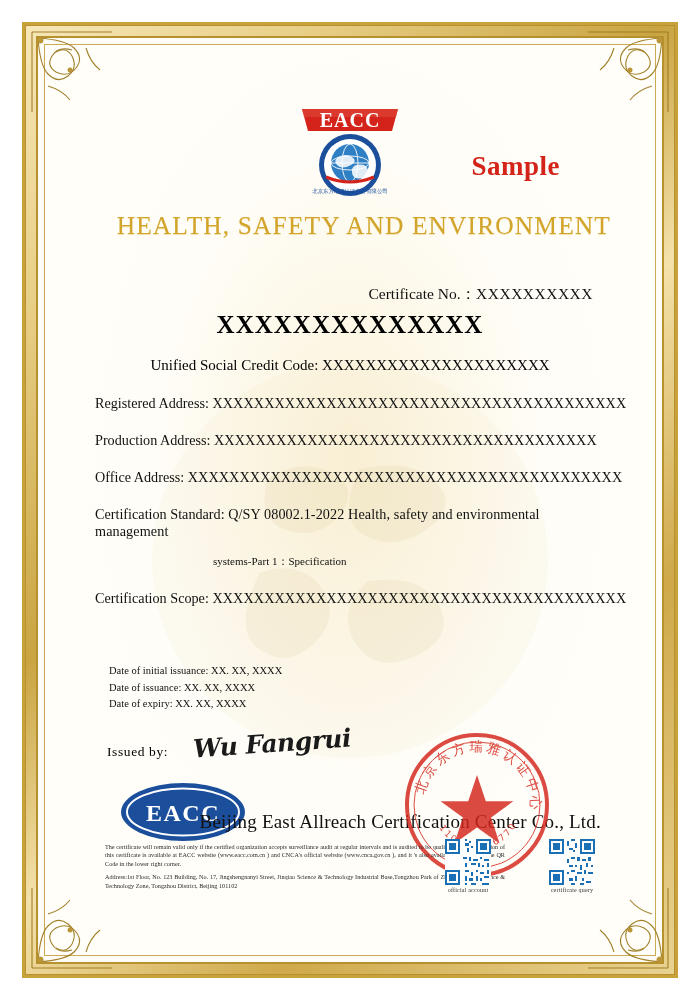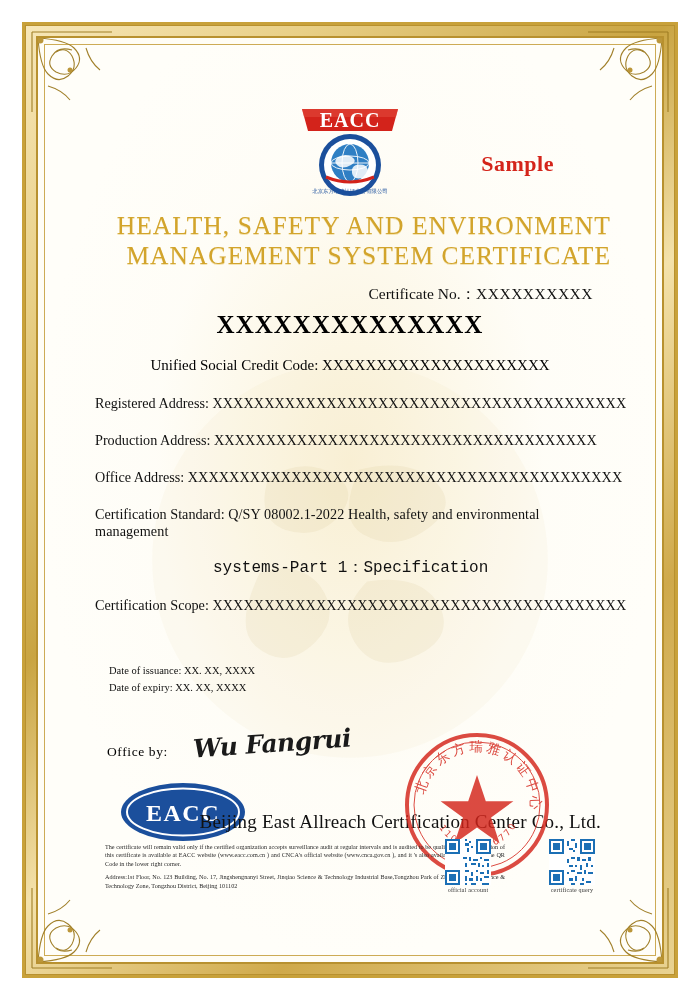--- a/index.html
+++ b/index.html
@@ -94,24 +94,24 @@
     left: 50%;
     top: 16px;
     margin-left: -62px;
     width: 124px;
     height: 96px;
     text-align: center;
   }
 
   .sample-mark {
     position: absolute;
-    right: 57px;
+    right: 51px;
     top: 62px;
     color: #d4241a;
-    font-size: 22px;
+    font-size: 27px;
     font-weight: bold;
     font-family: "Liberation Serif", serif;
     letter-spacing: 0.5px;
   }
 
   .title {
     position: absolute;
     left: 0;
     right: 0;
     top: 122px;
@@ -166,24 +166,23 @@
     font-size: 14.2px;
     line-height: 17px;
     margin-bottom: 20px;
     color: #111;
     white-space: nowrap;
   }
   .field-row .k { }
   .field-row .v { letter-spacing: 0.1px; }
   .field-row.std { white-space: normal; }
   .field-cont {
-    margin-top: 20px;
+    margin-top: 13px;
     margin-left: 118px;
-    font-size: 16px;
-    font-family: Liberation Mono, monospace;
+    font-size: 11px;
   }
 
   .dates {
     position: absolute;
     left: 20px;
     top: 574px;
     font-size: 10.5px;
     line-height: 16.5px;
     color: #111;
   }
@@ -321,21 +320,20 @@
           <path d="M38 72 q24 10 48 0" stroke="#d3231b" stroke-width="3" fill="none"></path>
 
           <text x="62" y="88" text-anchor="middle" font-family="DejaVu Sans, sans-serif" font-size="5.4" fill="#1b4f9c">北京东方瑞雅认证中心有限公司</text>
         </svg>
       </div>
 
       <div class="sample-mark">Sample</div>
 
       <div class="title">
         <div class="l1">HEALTH, SAFETY AND ENVIRONMENT</div>
-        <div class="l2">MANAGEMENT SYSTEM CERTIFICATE</div>
       </div>
 
       <div class="certno">
         <span class="label">Certificate No.：</span><span class="val">XXXXXXXXXX</span>
       </div>
 
       <div class="org-name">XXXXXXXXXXXXXX</div>
 
       <div class="uscc">
         <span>Unified Social Credit Code:</span>
@@ -366,25 +364,26 @@
         </div>
 
         <div class="field-row">
           <span class="k">Certification Scope:</span>
           <span class="v">XXXXXXXXXXXXXXXXXXXXXXXXXXXXXXXXXXXXXXXX</span>
         </div>
 
       </div>
 
       <div class="dates">
+        <div>Date of initial issuance: XX. XX, XXXX</div>
         <div>Date of issuance: XX. XX, XXXX</div>
         <div>Date of expiry: XX. XX, XXXX</div>
       </div>
 
-      <div class="issued">Office by:</div>
+      <div class="issued">Issued by:</div>
       <div class="signature">Wu Fangrui</div>
 
       <div class="eacc-oval">
         <svg viewBox="0 0 128 62" width="128" height="62">
           <ellipse cx="64" cy="31" rx="62" ry="29" fill="#1b4f9c"></ellipse>
           <ellipse cx="64" cy="31" rx="56" ry="23.5" fill="none" stroke="#ffffff" stroke-width="2"></ellipse>
           <text x="64" y="40" text-anchor="middle" font-family="Liberation Serif, serif" font-size="24" font-weight="bold" fill="#ffffff" letter-spacing="1.5">EACC</text>
         </svg>
       </div>
 

